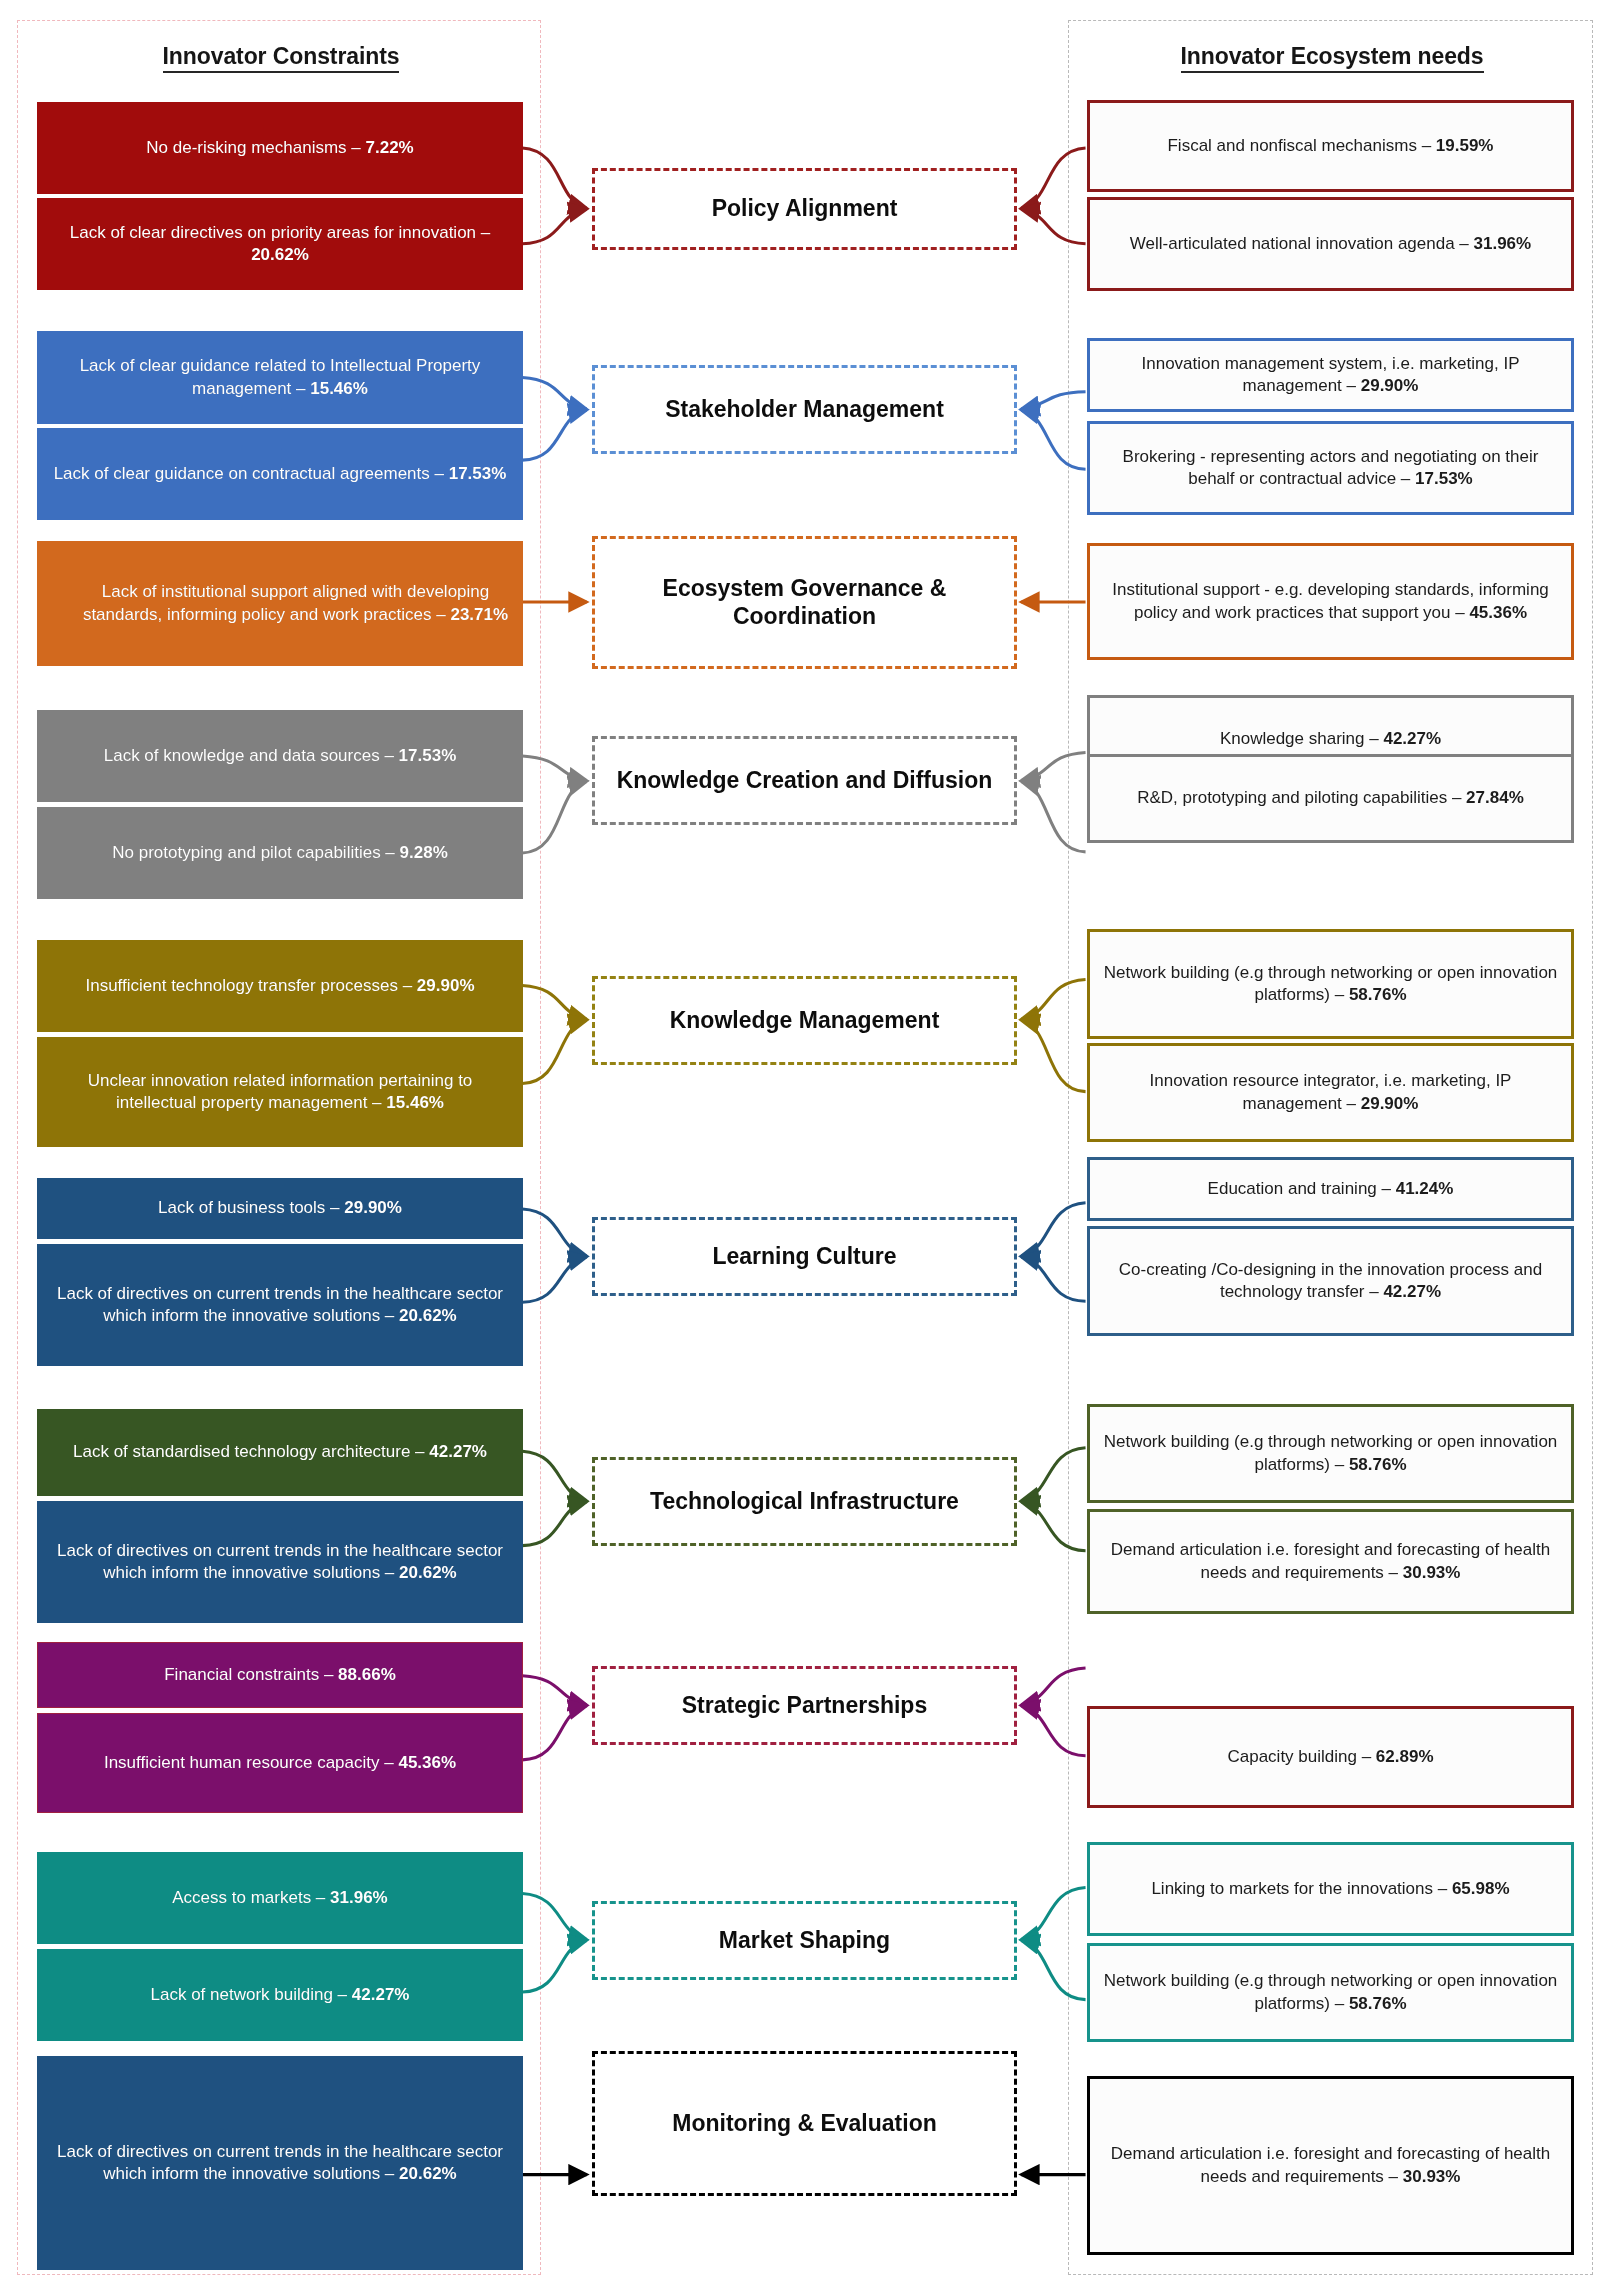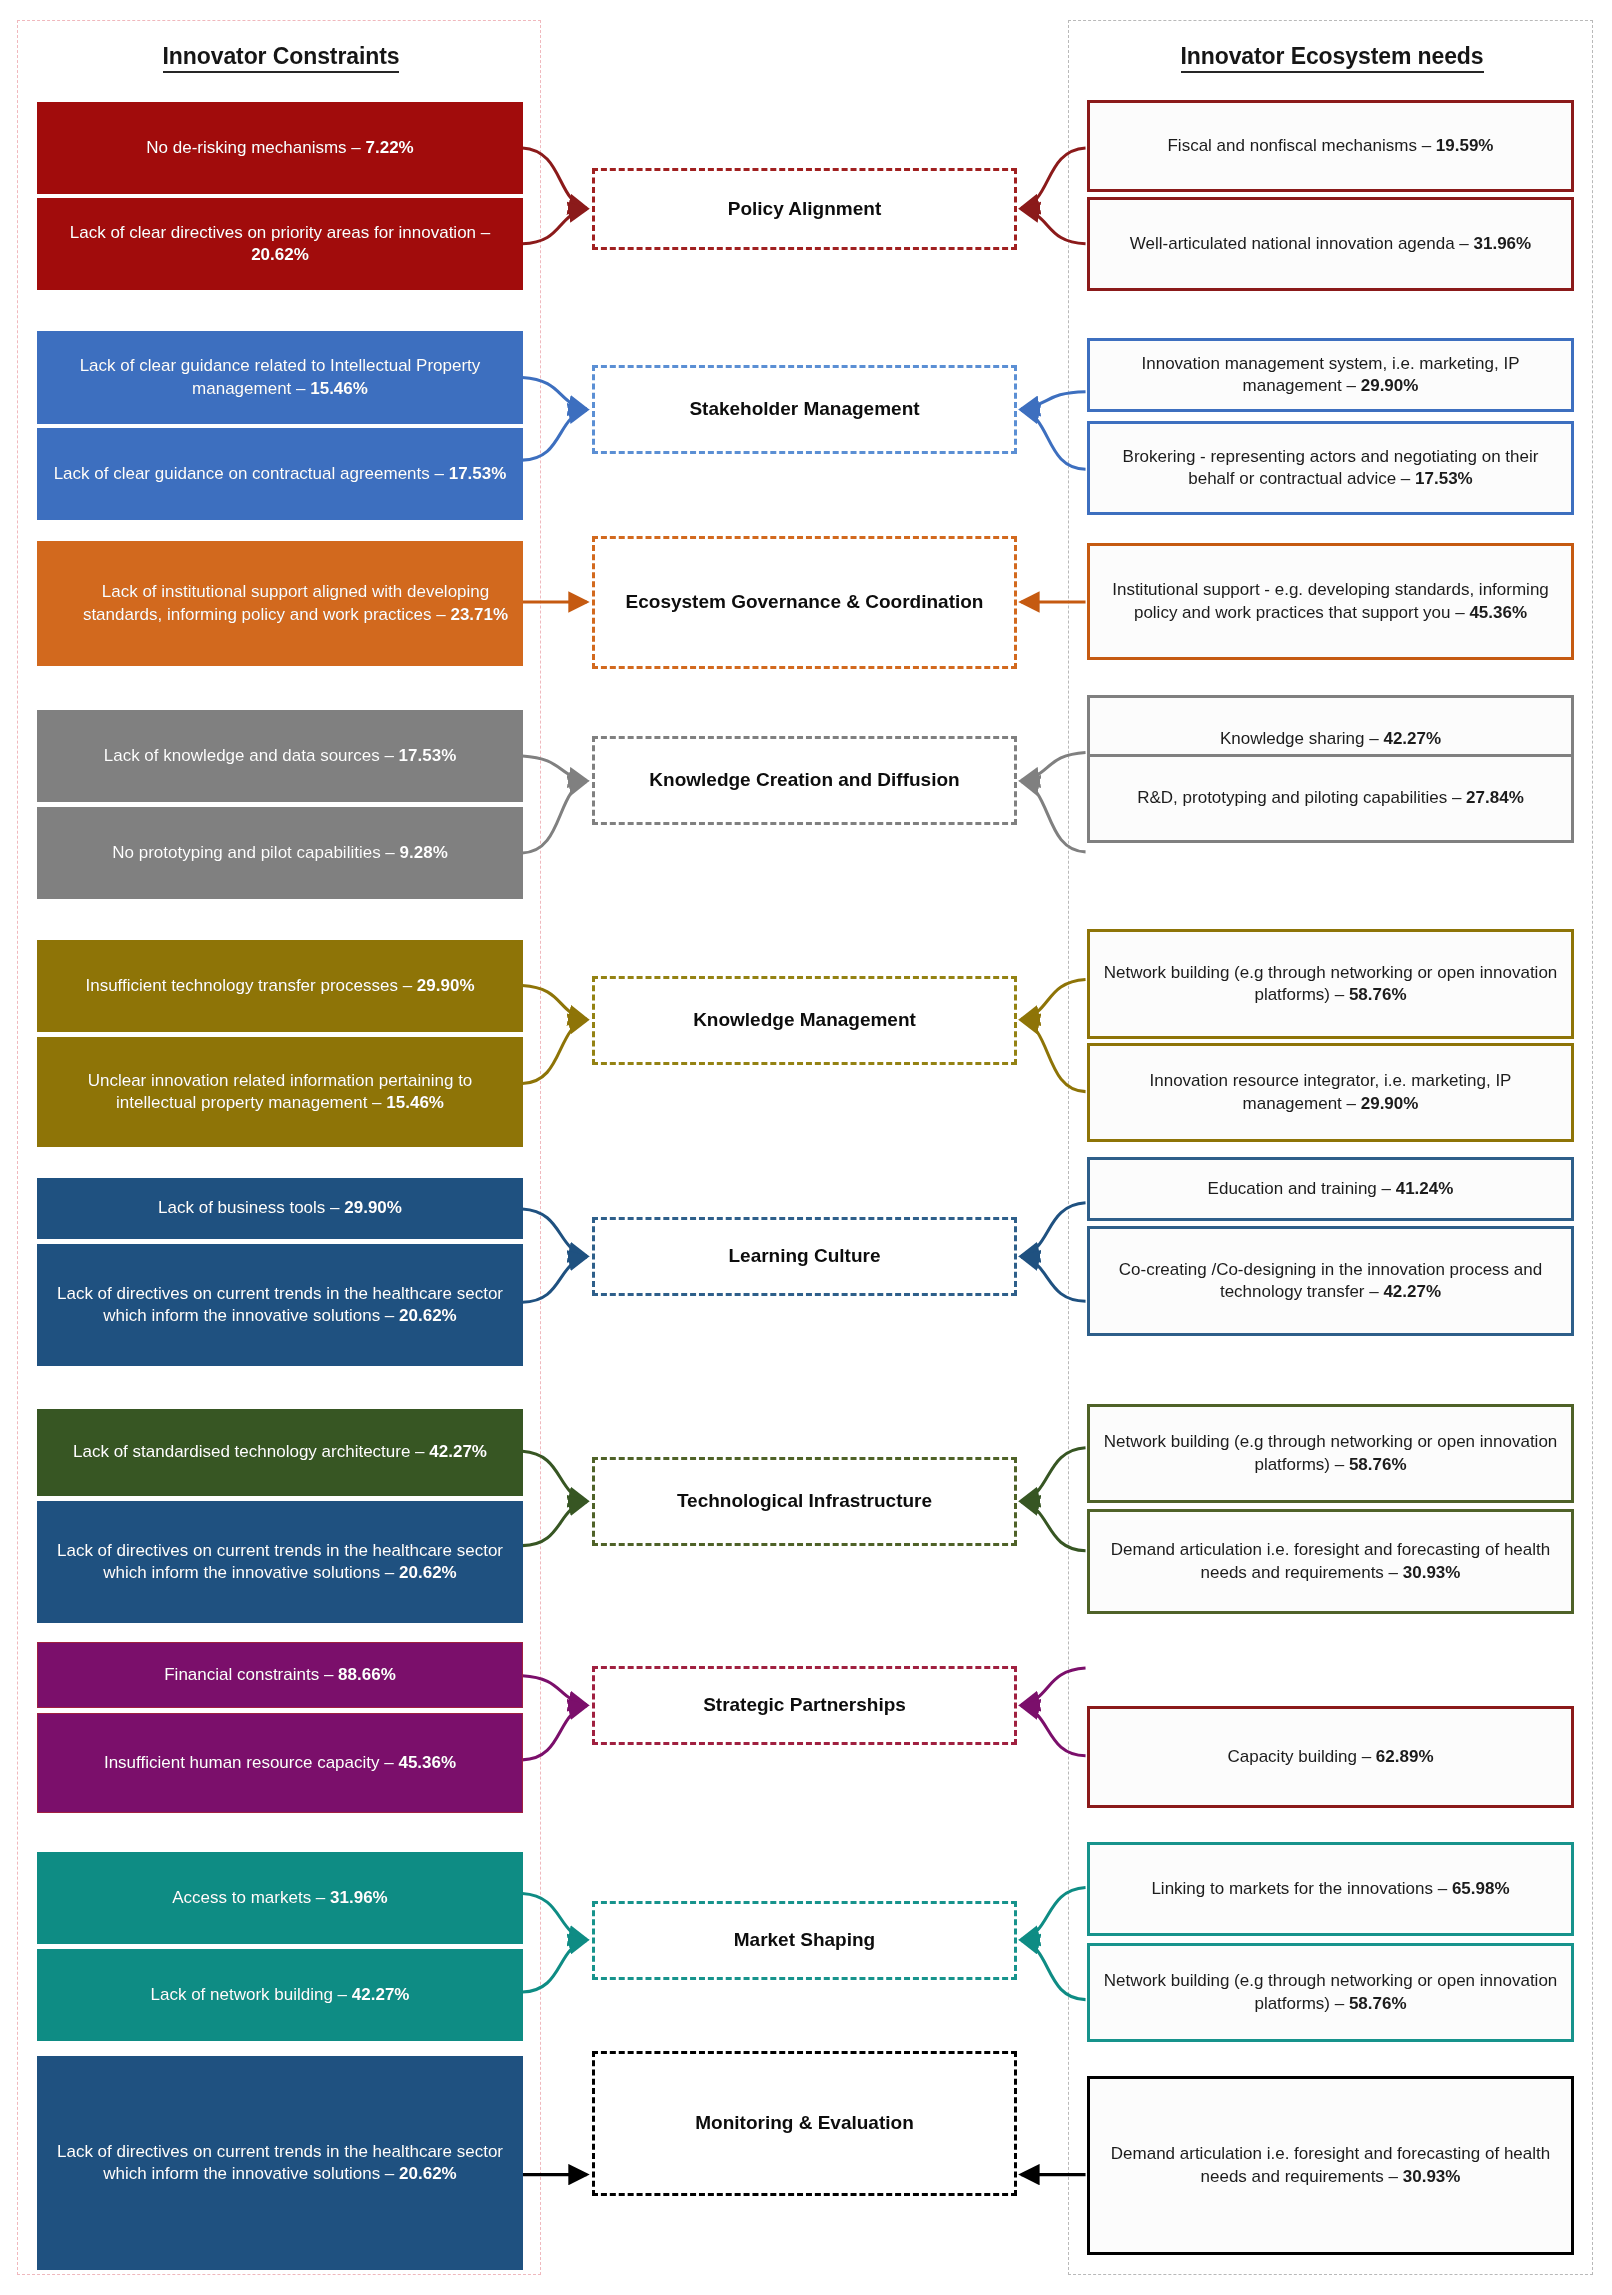--- a/index.html
+++ b/index.html
@@ -89,21 +89,21 @@
   }
   
   .box.center {
     left: 592px;
     width: 425px;
     background: #ffffff;
     border-style: dashed;
     border-width: 3.6px;
     color: #0d0d0d;
     font-weight: bold;
-    font-size: 19px;
+    font-size: 23px;
     line-height: 1.18;
   }
 
   
   #wires {
     position: absolute;
     left: 0; top: 0;
     width: 1612px; height: 2295px;
     pointer-events: none;
   }

